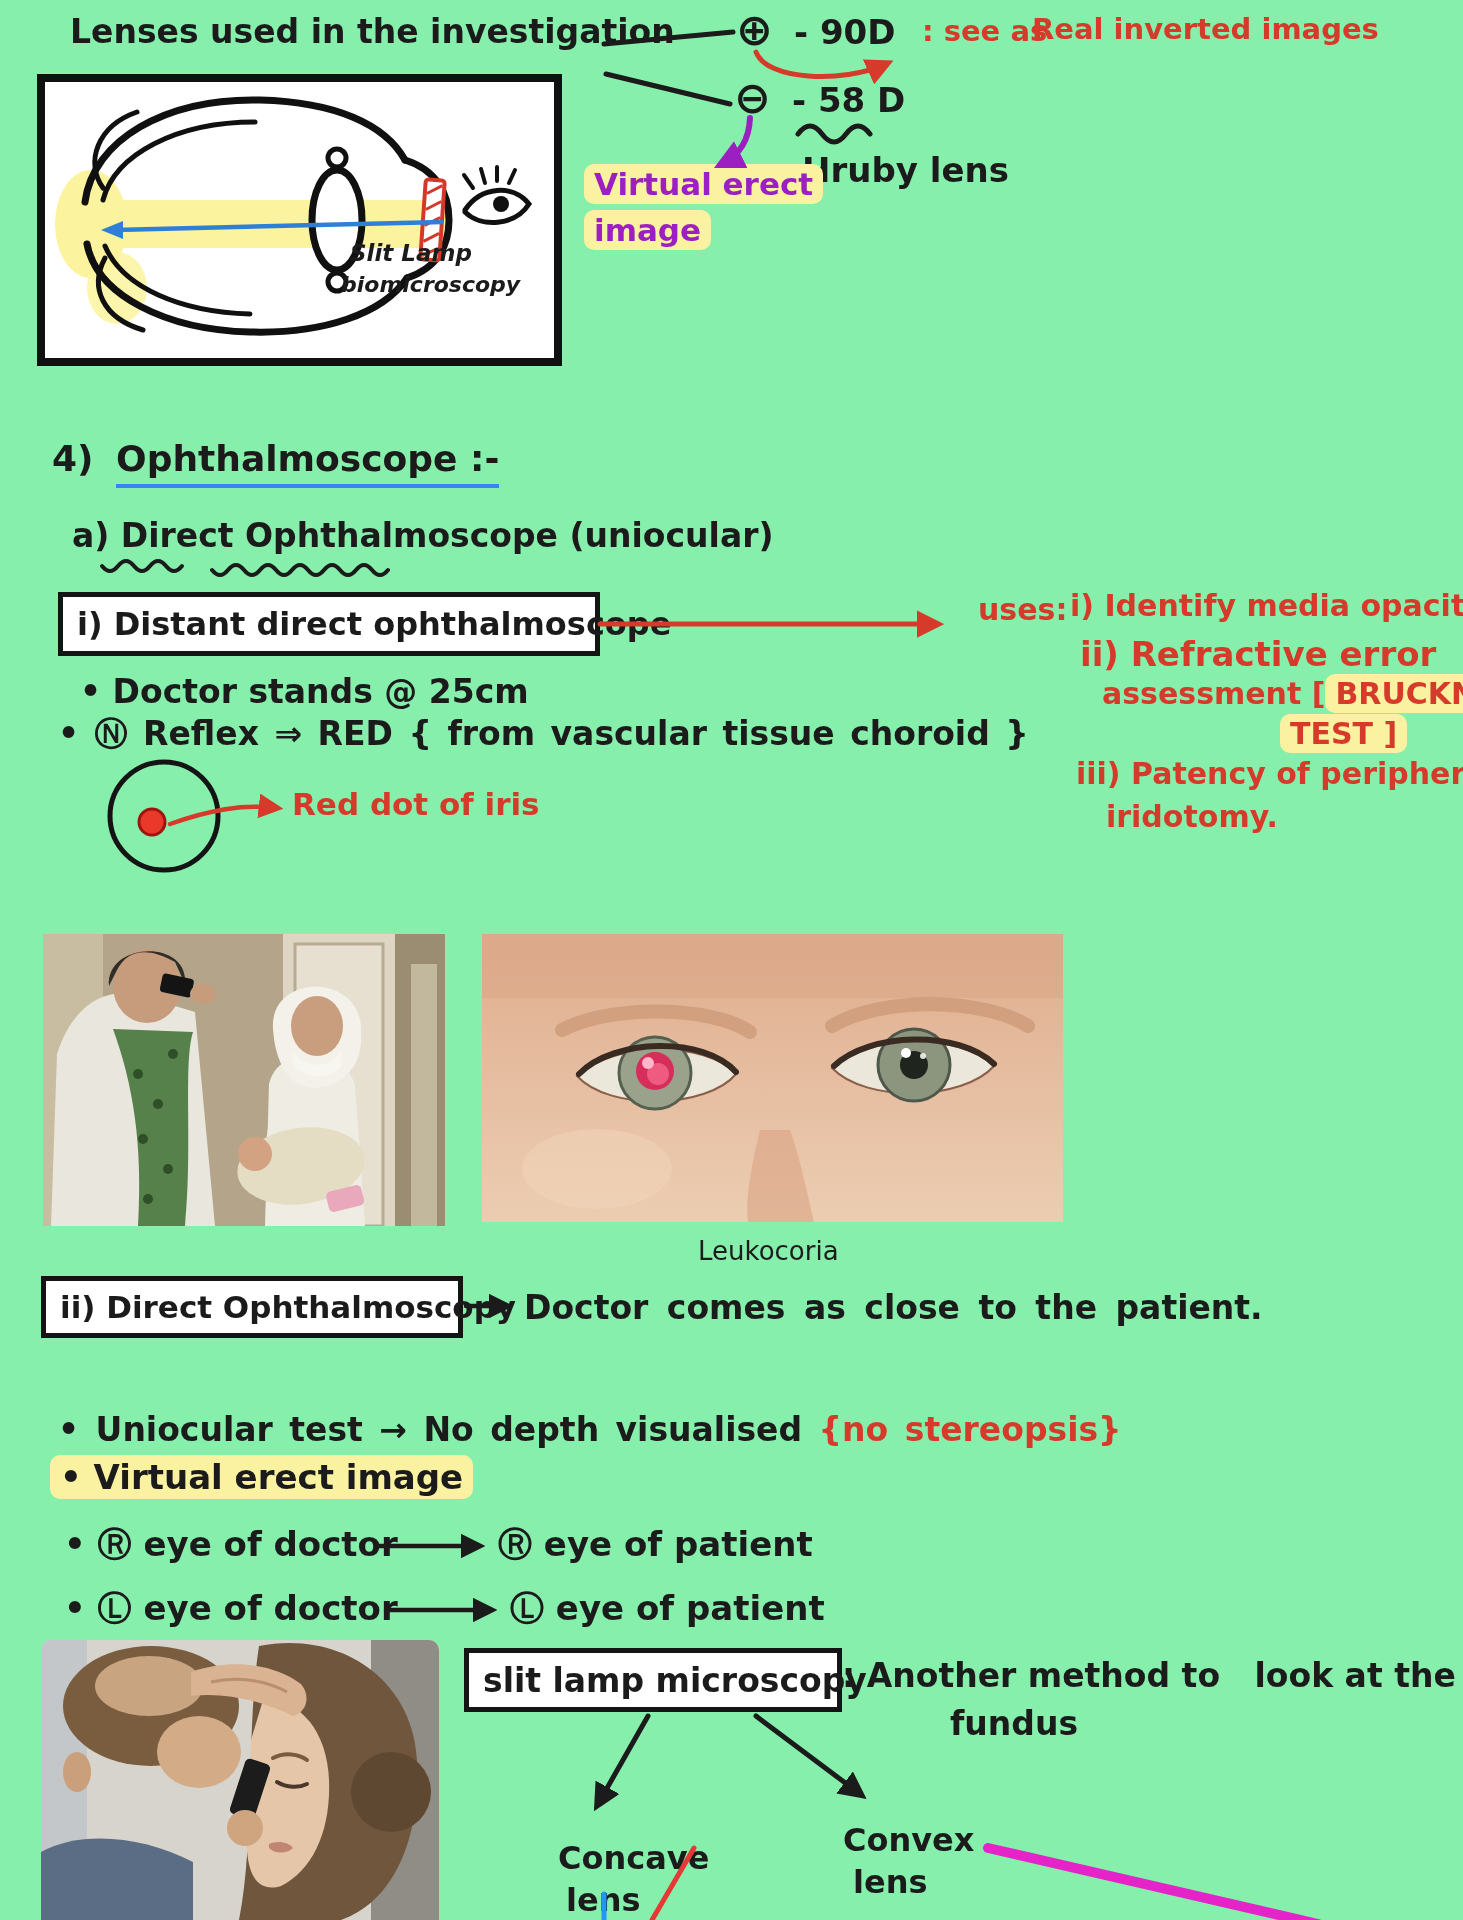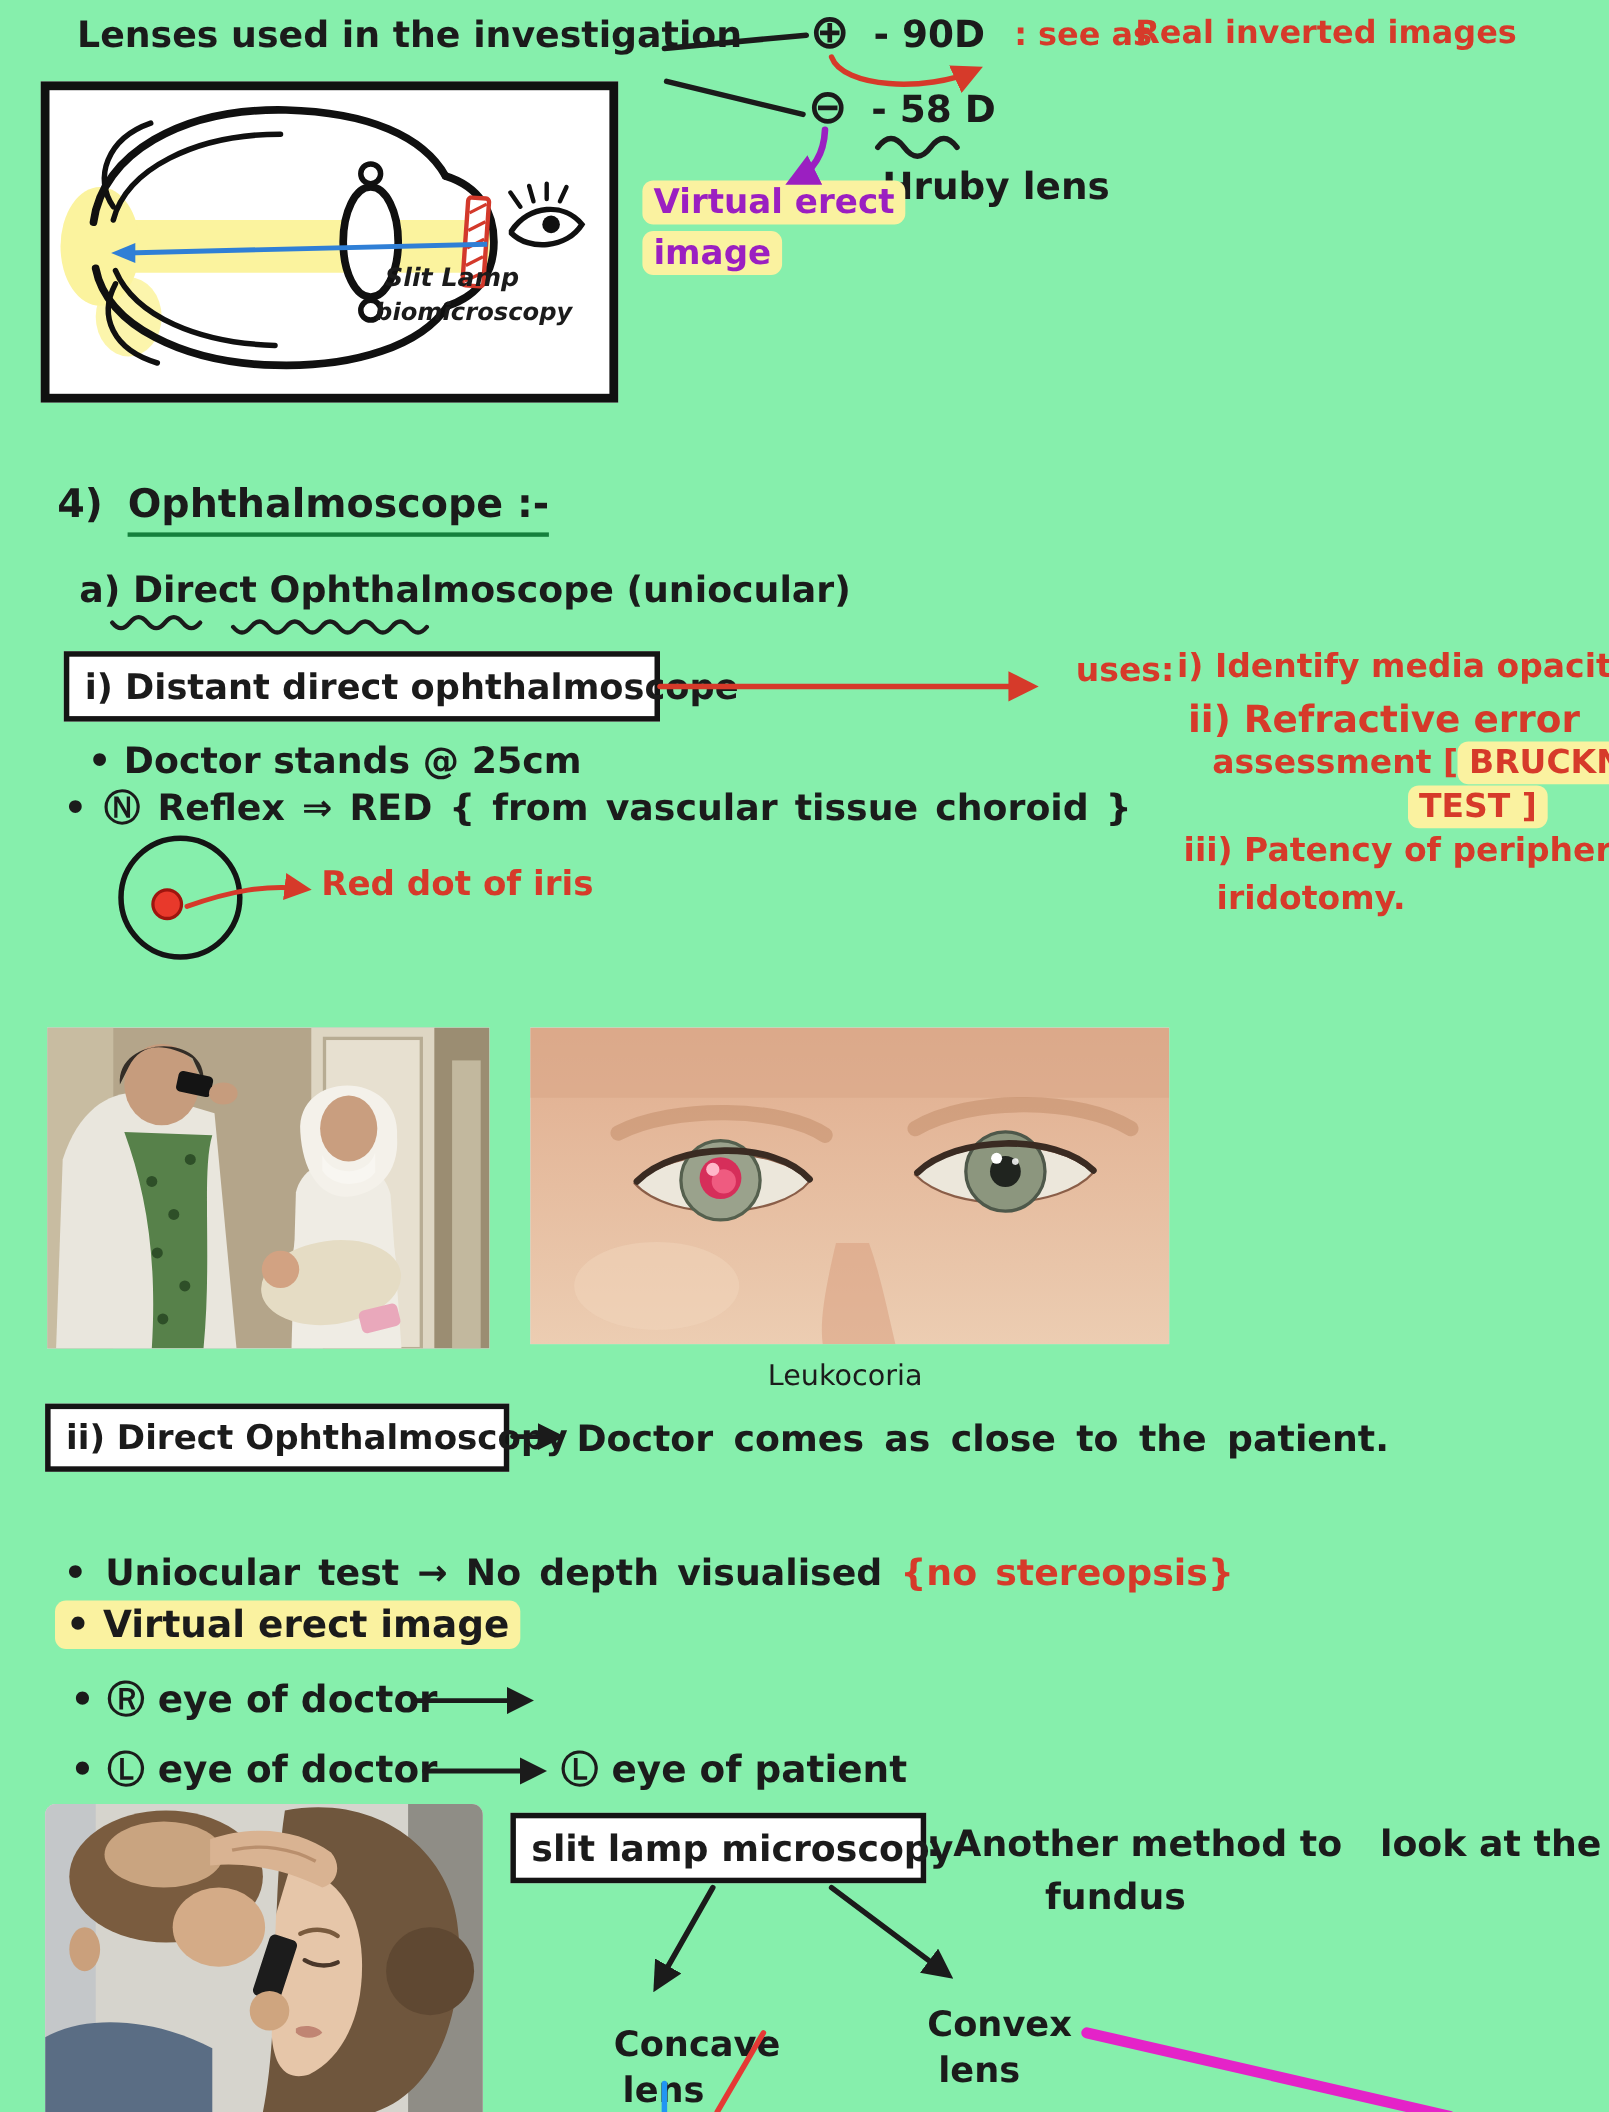--- a/index.html
+++ b/index.html
@@ -4,21 +4,21 @@
 <style>
   html,body{margin:0;padding:0;background:#ffffff;}
   #page{position:relative;width:1463px;height:1920px;background:#86efac;overflow:hidden;
         font-family:"DejaVu Sans",sans-serif;}
   .abs{position:absolute;}
   .hw{font-family:"DejaVu Sans",sans-serif;font-weight:600;color:#1b1b1b;white-space:nowrap;}
   .red{color:#d63a2a;}
   .purple{color:#9b1fc1;}
   .hl{background:#faf2a0;border-radius:10px;padding:2px 10px;}
   .boxed{border:5px solid #141414;display:flex;align-items:center;padding:0 14px;background:#fff;}
-  .underlined{border-bottom:4px solid #15803d;padding-bottom:5px;}
+  .underlined{border-bottom:4px solid #3b82f6;padding-bottom:5px;}
   .caption{font-weight:400;color:#1c1c1c;}
   .photo{overflow:hidden;background:#ddd;}
   svg{display:block;}
   .nowrap{white-space:nowrap;}
 </style>
 </head>
 <body>
 
 <div id="page">
 
@@ -230,20 +230,21 @@
 
   <div class="abs hw boxed" style="left:41px;top:1276px;width:384px;height:52px;font-size:31px;">ii) Direct Ophthalmoscopy</div>
   <div class="abs hw" style="left:524px;top:1288px;font-size:33px;word-spacing:7px;">Doctor comes as close to the patient.</div>
 
   <div class="abs hw nowrap" style="left:58px;top:1410px;font-size:33px;word-spacing:5px;">
     <span>• Uniocular test → No depth visualised </span><span class="red">{no stereopsis}</span>
   </div>
   <div class="abs hw hl" style="left:50px;top:1455px;font-size:34px;">• Virtual erect image</div>
 
   <div class="abs hw" style="left:64px;top:1522px;font-size:34px;">• Ⓡ eye of doctor</div>
+  <div class="abs hw" style="left:498px;top:1522px;font-size:34px;">Ⓡ eye of patient</div>
   <div class="abs hw" style="left:64px;top:1586px;font-size:34px;">• Ⓛ eye of doctor</div>
   <div class="abs hw" style="left:510px;top:1586px;font-size:34px;">Ⓛ eye of patient</div>
 
   <div class="abs photo" style="left:41px;top:1640px;width:398px;height:280px;border-radius:10px 10px 0 0;">
     <svg width="398" height="280" viewBox="0 0 398 280">
       <rect width="398" height="280" fill="#d6d4cd"></rect>
       <rect x="330" width="68" height="280" fill="#8f8d86"></rect>
       <rect x="0" width="46" height="280" fill="#c4c7c9"></rect>
 
       <path d="M 218,6 C 300,-10 372,40 376,120 C 380,200 352,262 300,280 L 198,280 C 214,200 205,90 218,6 Z" fill="#6f563d"></path>

